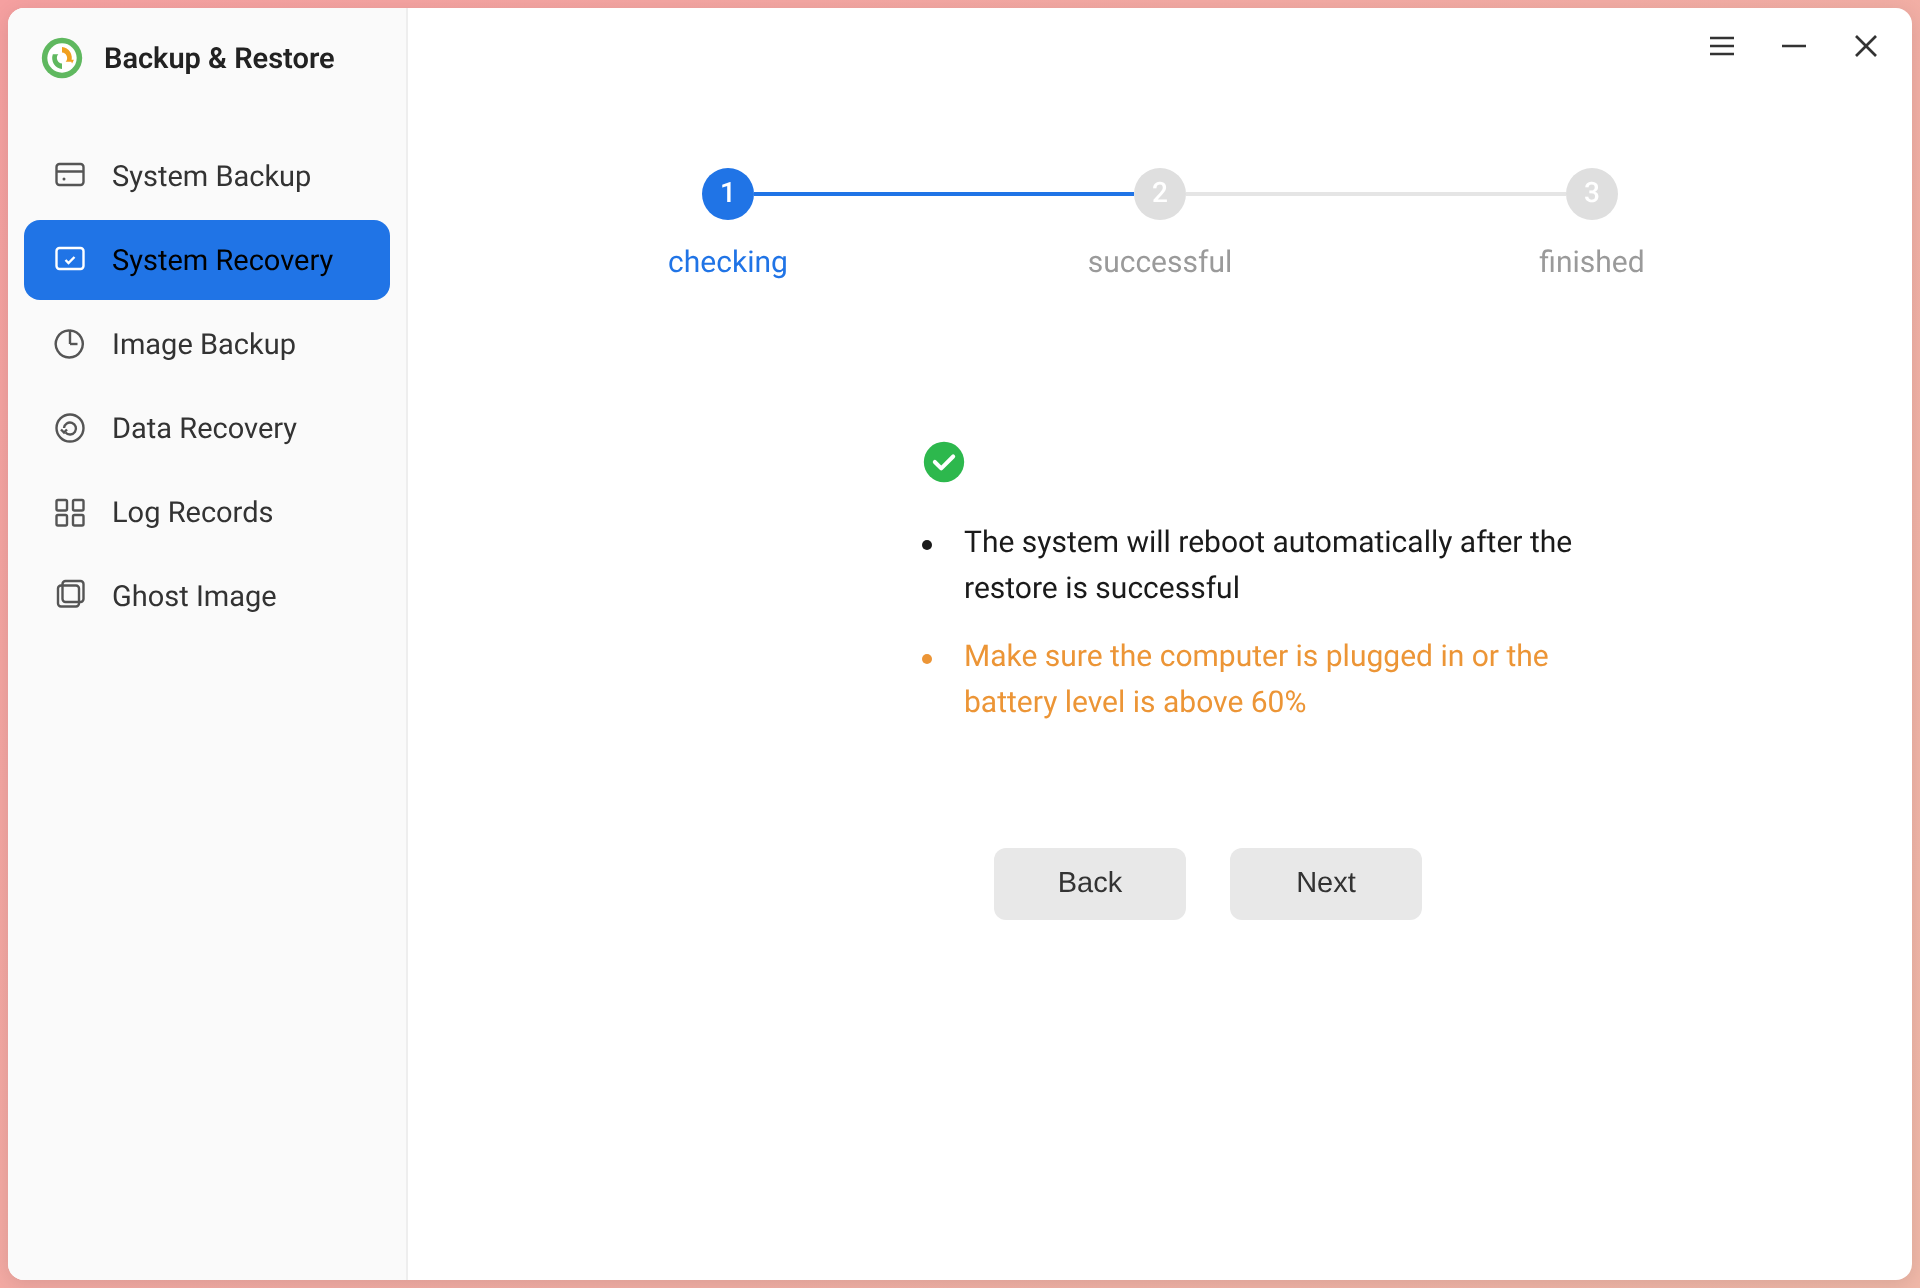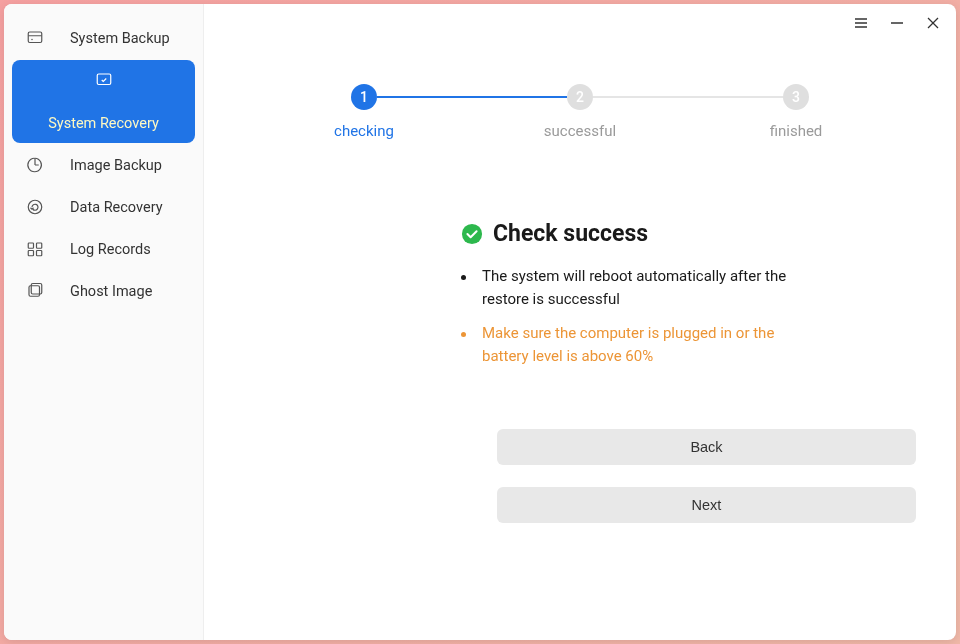--- a/index.html
+++ b/index.html
@@ -52,27 +52,26 @@
       display: flex;
       flex-direction: column;
       gap: 2px;
     }
     .sidebar-item {
       display: flex;
       align-items: center;
       padding: 11px 14px;
       border-radius: 8px;
       cursor: pointer;
-      gap: 26px;
+      gap: 12px;
       color: #333;
     }
     .sidebar-item.active {
       background: #2074e6;
-      color: #fef9c3;
-      flex-direction: column;
+      color: #000000;
     }
     .sidebar-item .icon {
       width: 18px;
       height: 18px;
       display: flex;
       align-items: center;
       justify-content: center;
       flex-shrink: 0;
     }
     .sidebar-item .icon svg {
@@ -216,38 +215,49 @@
     }
     .checklist li.normal .bullet { background: #1a1a1a; }
     .checklist li.normal .text { color: #1a1a1a; }
     .checklist li.warning .bullet { background: #ec9536; }
     .checklist li.warning .text { color: #ec9536; }
     .buttons {
       display: flex;
       gap: 22px;
       margin-top: 56px;
       margin-left: 36px;
-      flex-direction: column;
     }
     .btn {
       background: #e8e8e8;
       border: none;
       border-radius: 6px;
       padding: 10px 30px;
       font-size: 14.5px;
       color: #333;
       cursor: pointer;
       min-width: 96px;
     }
   </style>
 </head>
 <body>
 
 <div class="window">
   <div class="sidebar">
+    <div class="app-header">
+      <span class="app-icon">
+        <svg viewBox="0 0 24 24">
+          <circle cx="12" cy="12" r="11" fill="#5fb85f"></circle>
+          <circle cx="12" cy="12" r="8" fill="#ffffff"></circle>
+          <path d="M12 6 A6 6 0 0 1 17 14 L14 14 A3 3 0 0 0 12 9 Z" fill="#f0a020"></path>
+          <path d="M7 10 L10 10 A3 3 0 0 0 12 15 L12 18 A6 6 0 0 1 7 10 Z" fill="#5fb85f"></path>
+          <polygon points="16.5,13 18.5,13 17.5,15" fill="#f0a020"></polygon>
+        </svg>
+      </span>
+      <span class="app-title">Backup &amp; Restore</span>
+    </div>
     <div class="sidebar-nav">
       <div class="sidebar-item">
         <span class="icon">
           <svg viewBox="0 0 24 24" fill="none" stroke="#555" stroke-width="1.6">
             <rect x="3" y="4" width="18" height="14" rx="2"></rect>
             <line x1="3" y1="9" x2="21" y2="9"></line>
             <circle cx="8" cy="14" r="1" fill="#555" stroke="none"></circle>
           </svg>
         </span>
         <span class="sidebar-label">System Backup</span>
@@ -345,21 +355,20 @@
       </div>
 
       <div class="content">
         <div class="check-header">
           <span class="check-icon">
             <svg viewBox="0 0 24 24">
               <circle cx="12" cy="12" r="11" fill="#2db84d"></circle>
               <path d="M7 12 L10.5 15.5 L17 9" stroke="#fff" stroke-width="2.2" fill="none" stroke-linecap="round" stroke-linejoin="round"></path>
             </svg>
           </span>
-          <span class="check-title">Check success</span>
         </div>
         <ul class="checklist">
           <li class="normal">
             <span class="bullet"></span>
             <span class="text">The system will reboot automatically after the restore is successful</span>
           </li>
           <li class="warning">
             <span class="bullet"></span>
             <span class="text">Make sure the computer is plugged in or the battery level is above 60%</span>
           </li>

